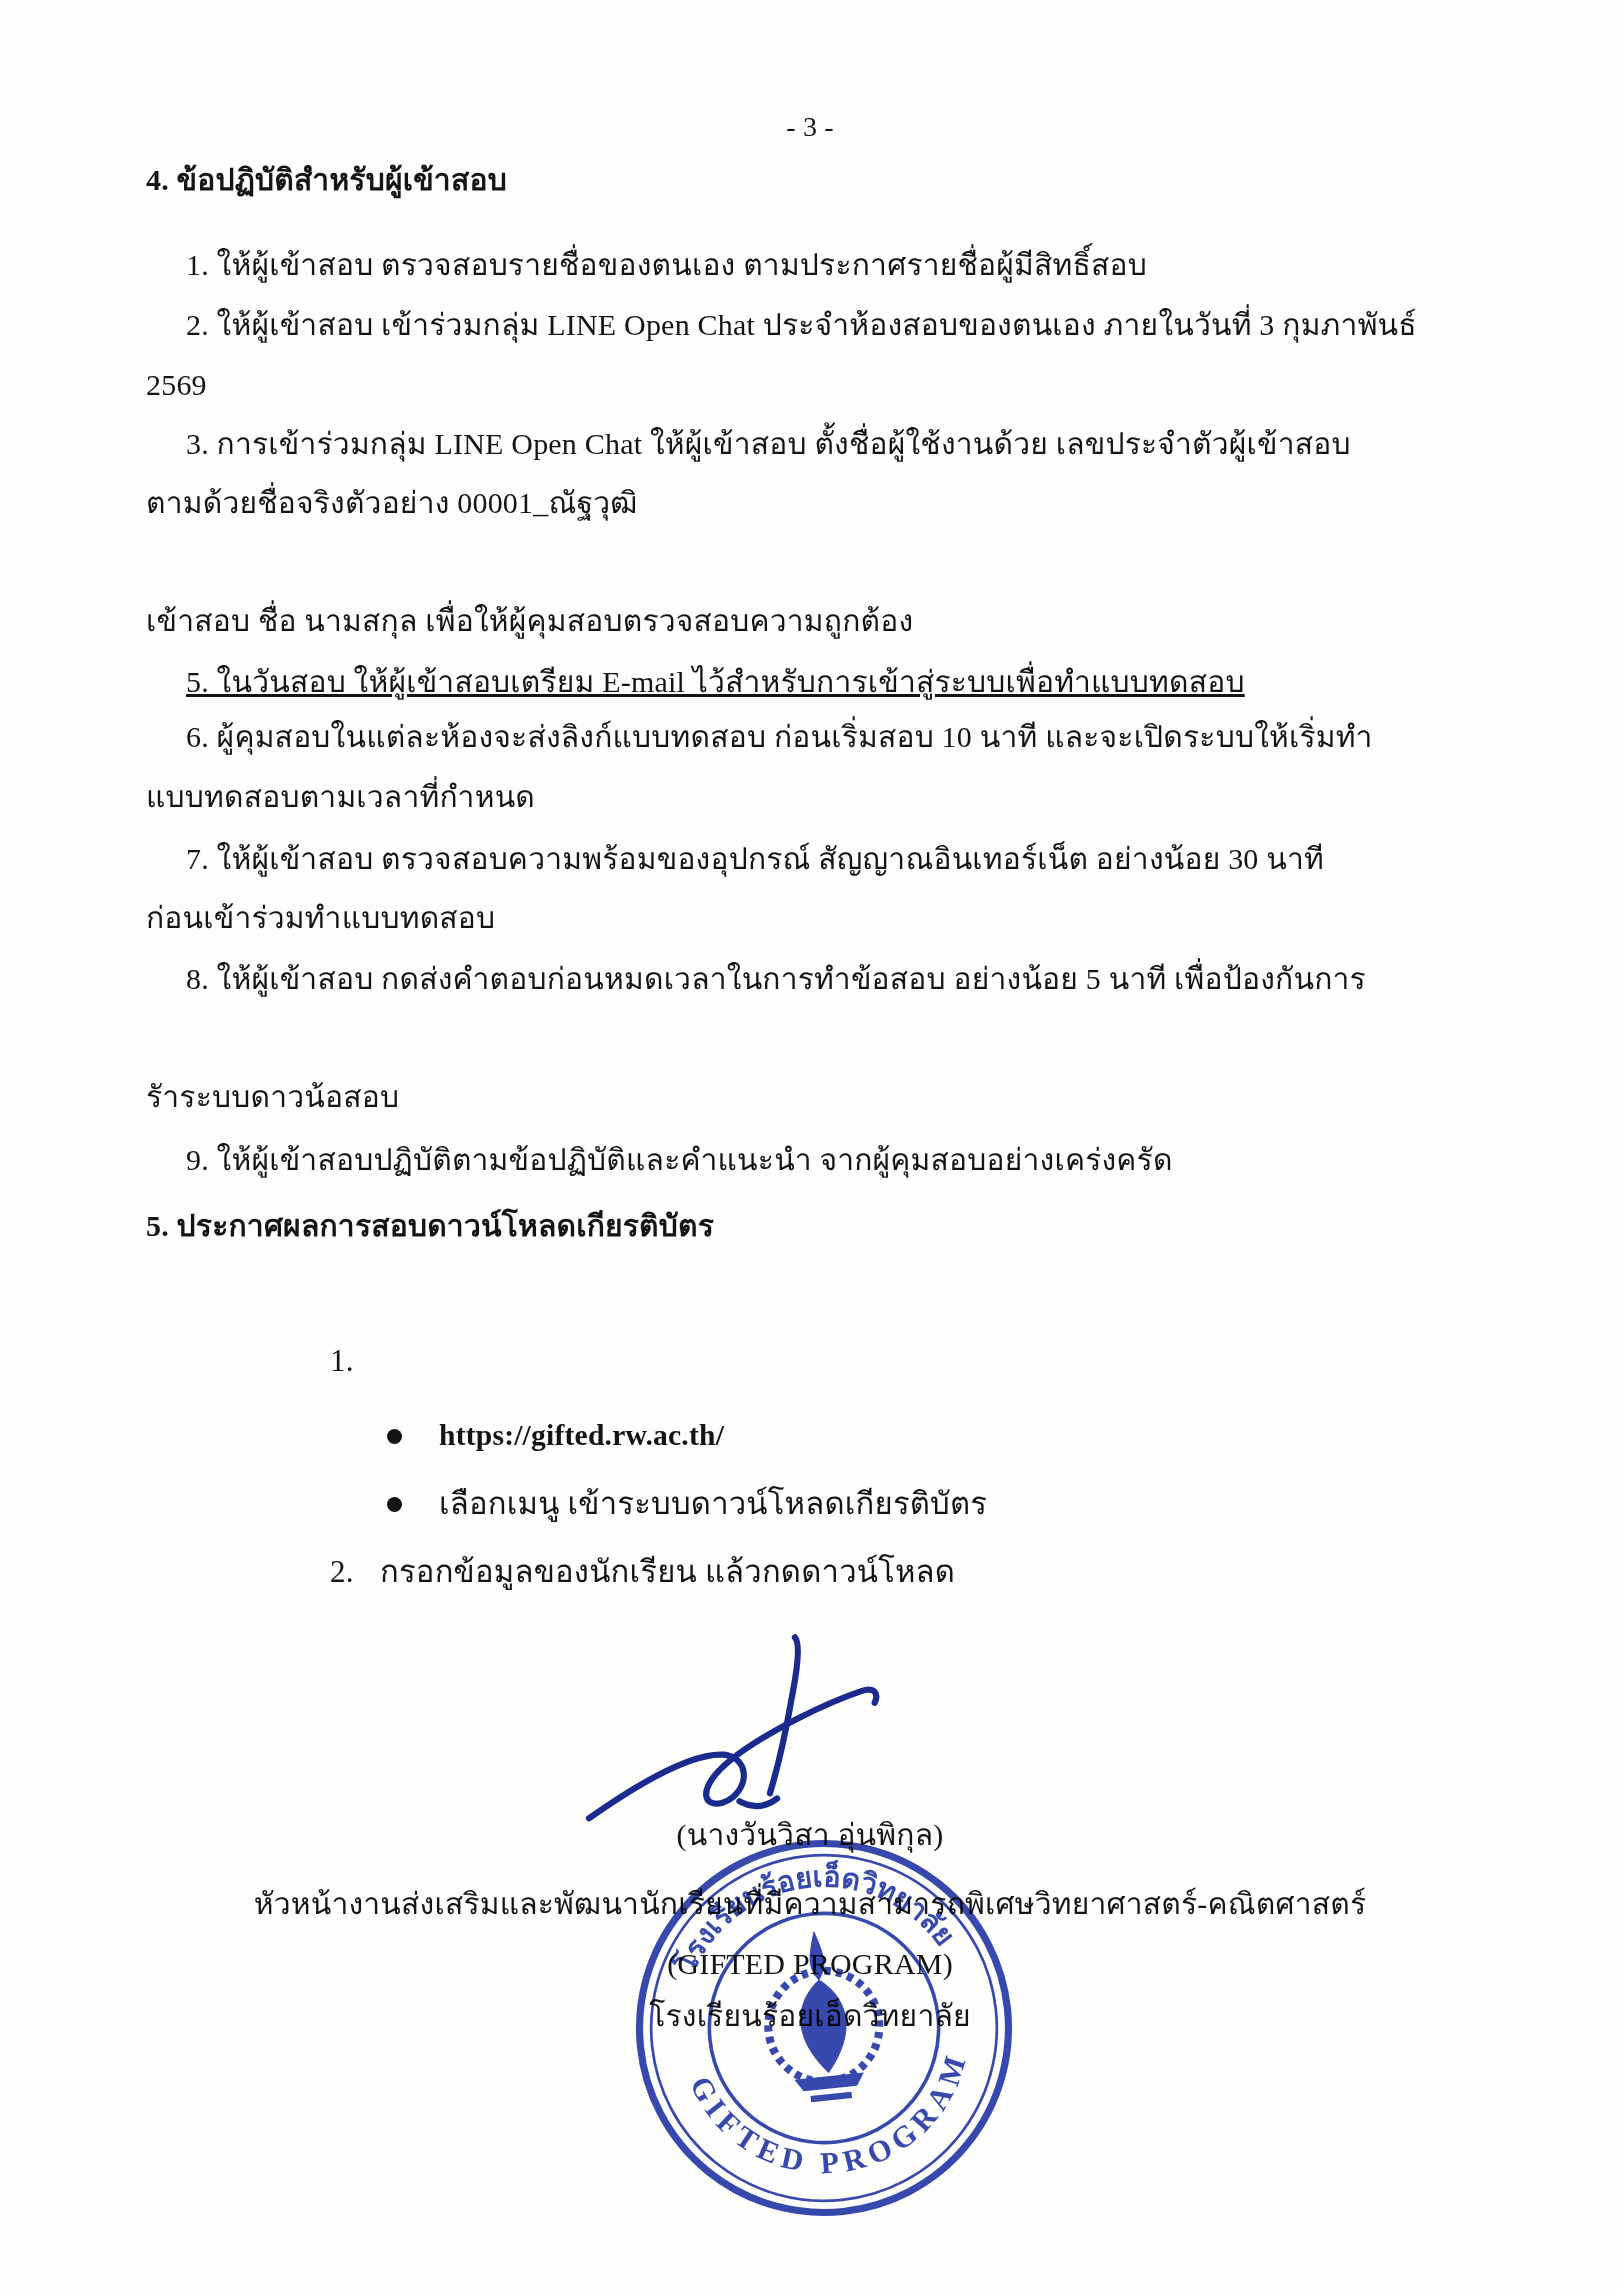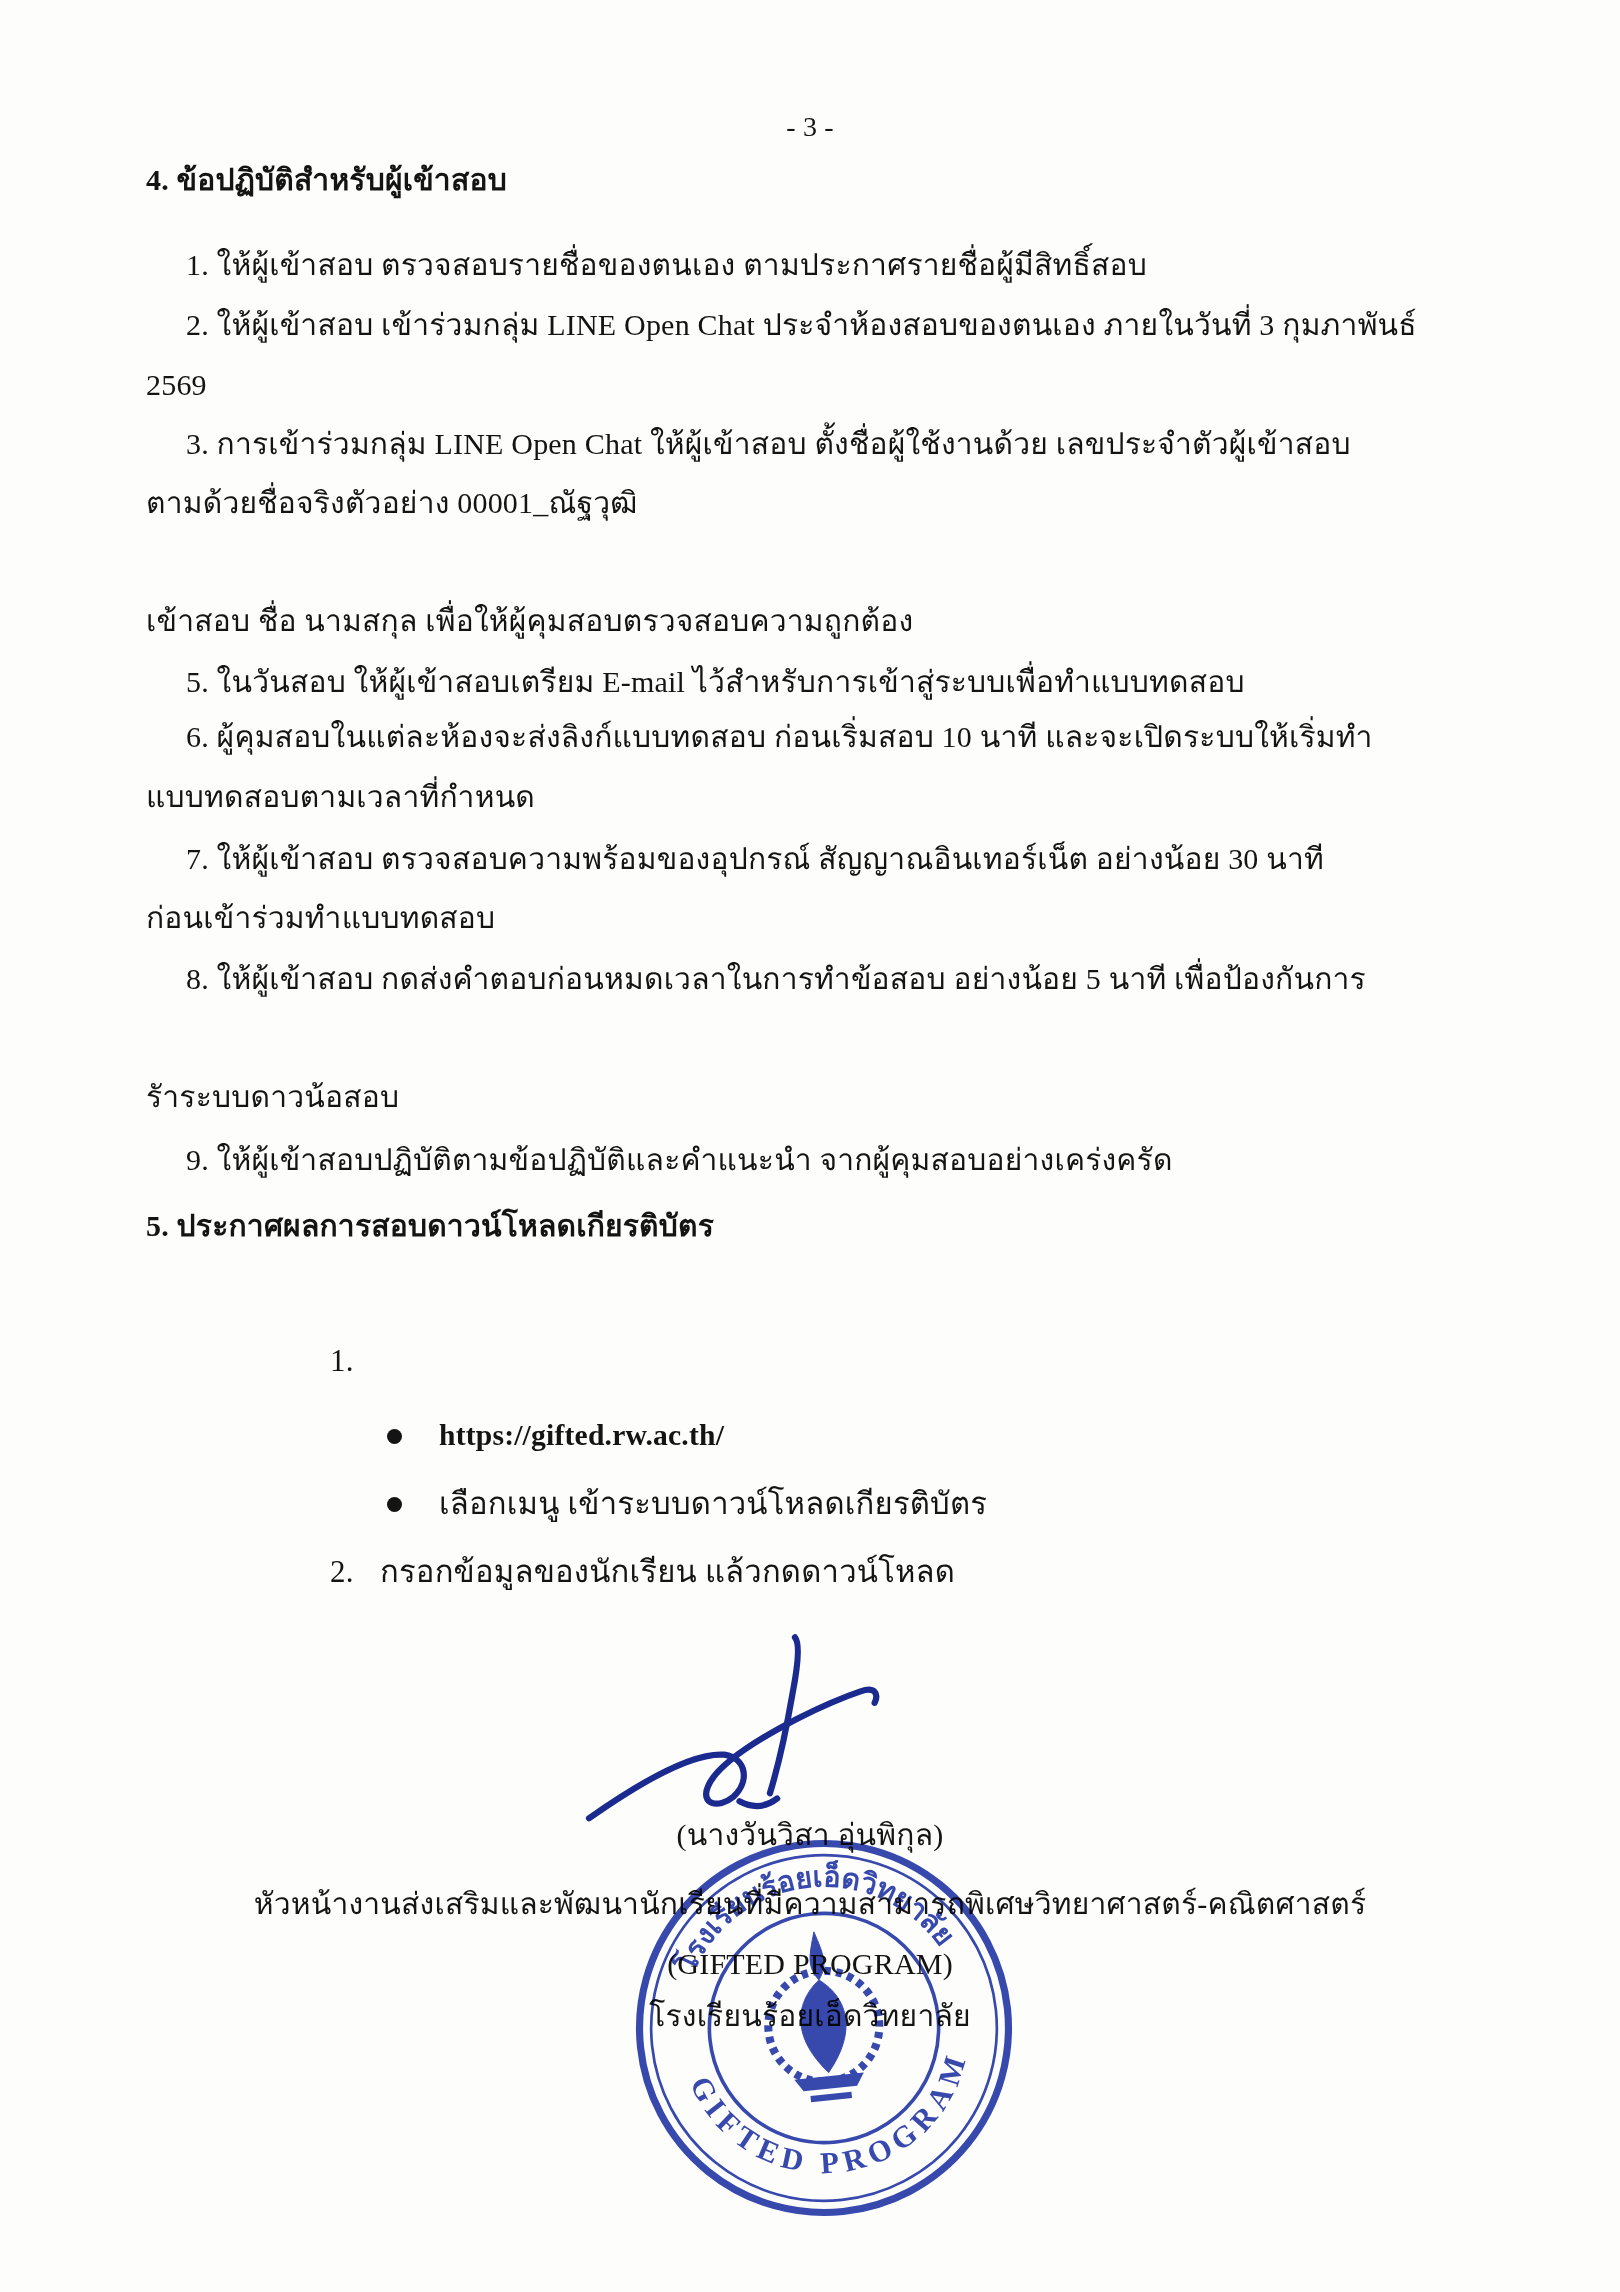--- a/index.html
+++ b/index.html
@@ -47,21 +47,21 @@
   <div class="ln center" style="top:106px;font-size:28px;">- 3 -</div>
 
   <div class="ln mg bold" style="top:159px;">4. ข้อปฏิบัติสำหรับผู้เข้าสอบ</div>
 
   <div class="ln ind" style="top:244px;">1. ให้ผู้เข้าสอบ ตรวจสอบรายชื่อของตนเอง ตามประกาศรายชื่อผู้มีสิทธิ์สอบ</div>
   <div class="ln ind" style="top:304px;">2. ให้ผู้เข้าสอบ เข้าร่วมกลุ่ม LINE Open Chat ประจำห้องสอบของตนเอง ภายในวันที่ 3 กุมภาพันธ์</div>
   <div class="ln mg" style="top:364px;">2569</div>
   <div class="ln ind" style="top:423px;">3. การเข้าร่วมกลุ่ม LINE Open Chat ให้ผู้เข้าสอบ ตั้งชื่อผู้ใช้งานด้วย เลขประจำตัวผู้เข้าสอบ</div>
   <div class="ln mg" style="top:482px;">ตามด้วยชื่อจริงตัวอย่าง 00001_ณัฐวุฒิ</div>
   <div class="ln mg" style="top:600px;">เข้าสอบ ชื่อ นามสกุล เพื่อให้ผู้คุมสอบตรวจสอบความถูกต้อง</div>
-  <div class="ln ind" style="top:661px;">5. ในวันสอบ ให้ผู้เข้าสอบเตรียม E-mail ไว้สำหรับการเข้าสู่ระบบเพื่อทำแบบทดสอบ</div>
+  <div class="ln ind" style="top:661px;text-decoration:underline;">5. ในวันสอบ ให้ผู้เข้าสอบเตรียม E-mail ไว้สำหรับการเข้าสู่ระบบเพื่อทำแบบทดสอบ</div>
   <div class="ln ind" style="top:716px;">6. ผู้คุมสอบในแต่ละห้องจะส่งลิงก์แบบทดสอบ ก่อนเริ่มสอบ 10 นาที และจะเปิดระบบให้เริ่มทำ</div>
   <div class="ln mg" style="top:776px;">แบบทดสอบตามเวลาที่กำหนด</div>
   <div class="ln ind" style="top:838px;">7. ให้ผู้เข้าสอบ ตรวจสอบความพร้อมของอุปกรณ์ สัญญาณอินเทอร์เน็ต อย่างน้อย 30 นาที</div>
   <div class="ln mg" style="top:897px;">ก่อนเข้าร่วมทำแบบทดสอบ</div>
   <div class="ln ind" style="top:958px;">8. ให้ผู้เข้าสอบ กดส่งคำตอบก่อนหมดเวลาในการทำข้อสอบ อย่างน้อย 5 นาที เพื่อป้องกันการ</div>
   <div class="ln mg" style="top:1076px;">รัาระบบดาวน้อสอบ</div>
   <div class="ln ind" style="top:1139px;">9. ให้ผู้เข้าสอบปฏิบัติตามข้อปฏิบัติและคำแนะนำ จากผู้คุมสอบอย่างเคร่งครัด</div>
 
   <div class="ln mg bold" style="top:1205px;">5. ประกาศผลการสอบดาวน์โหลดเกียรติบัตร</div>
 

